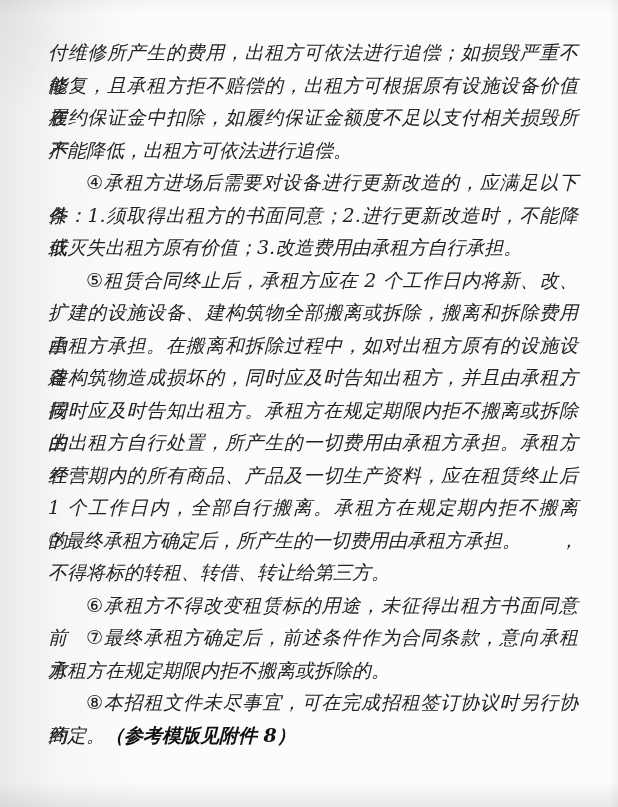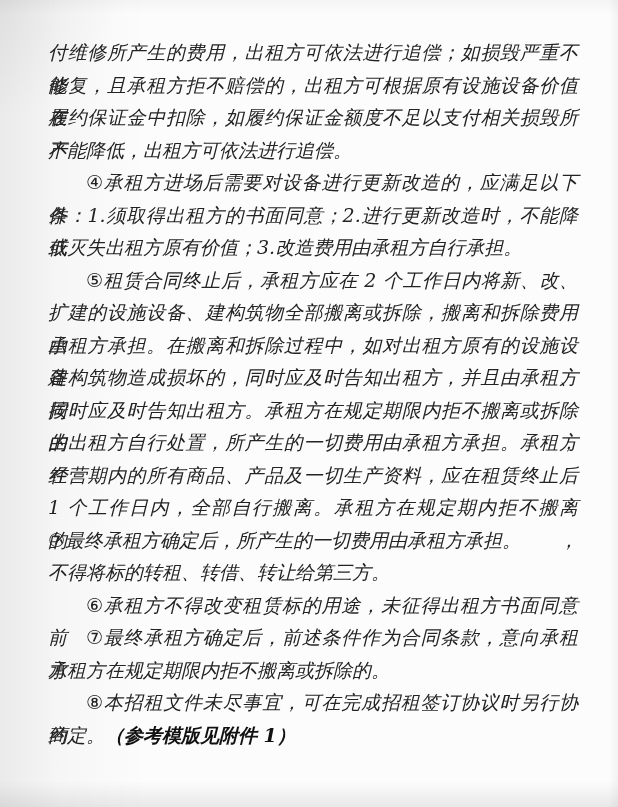--- a/index.html
+++ b/index.html
@@ -79,15 +79,15 @@
       <div class="line full"><span>同时应及时告知出租方。承租方在规定期限内拒不搬离或拆除的，</span></div>
       <div class="line full"><span>由出租方自行处置，所产生的一切费用由承租方承担。承租方在</span></div>
       <div class="line full"><span>经营期内的所有商品、产品及一切生产资料，应在租赁终止后</span></div>
       <div class="line full"><span>1 个工作日内，全部自行搬离。承租方在规定期内拒不搬离的，</span></div>
       <div class="line"><span>⑦最终承租方确定后，所产生的一切费用由承租方承担。</span></div>
       <div class="line"><span>不得将标的转租、转借、转让给第三方。</span></div>
       <div class="line full indent"><span>⑥承租方不得改变租赁标的用途，未征得出租方书面同意前</span></div>
       <div class="line full indent"><span>⑦最终承租方确定后，前述条件作为合同条款，意向承租方</span></div>
       <div class="line"><span>承租方在规定期限内拒不搬离或拆除的。</span></div>
       <div class="line full indent"><span>⑧本招租文件未尽事宜，可在完成招租签订协议时另行协商</span></div>
-      <div class="line"><span>约定。</span><span class="bold">（参考模版见附件 1）</span></div>
+      <div class="line"><span>约定。</span><span class="bold">（参考模版见附件 8）</span></div>
     </div>
 </div>
 
 </body></html>

